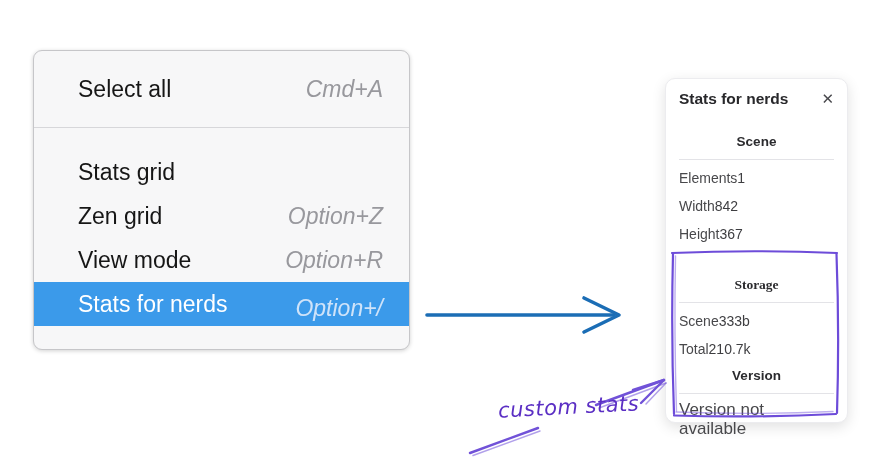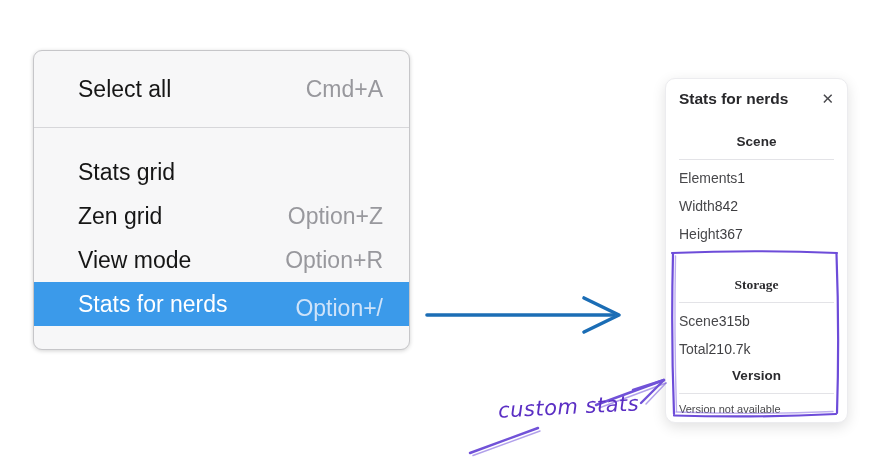--- a/index.html
+++ b/index.html
@@ -33,21 +33,21 @@
   .menu-row {
     height: 50px;
     display: flex;
     align-items: center;
     justify-content: space-between;
     padding: 0 26px 0 44px;
     cursor: default;
   }
   .menu-section-bottom .menu-row { height: 44px; }
   .menu-divider { height: 1px; background: #d7d7da; }
-  .menu-shortcut { color: #98989d; }
+  .menu-shortcut { color: #98989d; font-style: italic; }
   .menu-row.highlighted { background: #3b9aea; }
   .menu-row.highlighted .menu-label { color: #ffffff; }
   .menu-row.highlighted .menu-shortcut { color: #cfe3f9; margin-top: 8px; }
 
   
   .stats-panel {
     position: absolute;
     left: 665px;
     top: 78px;
     width: 183px;
@@ -93,21 +93,21 @@
     margin: 8px 0 4px 0;
   }
   .stat-row {
     display: flex;
     align-items: center;
     justify-content: flex-start;
     height: 28px;
   }
   .stat-label { color: #48484b; }
   .stat-value { color: #3e3e41; }
-  .version-note { margin-top: 6px; line-height: 19px; font-size: 11px; color: #48484b; }
+  .version-note { margin-top: 6px; line-height: 19px; font-size: 17px; color: #48484b; }
 
   
   .overlay {
     position: absolute;
     left: 0; top: 0;
     width: 873px;
     height: 461px;
     pointer-events: none;
   }
   .annotation-label {
@@ -175,21 +175,21 @@
     </div>
     <div class="stat-row">
       <span class="stat-label">Height</span>
       <span class="stat-value">367</span>
     </div>
 
     <div class="section-heading heading-storage">Storage</div>
     <hr class="panel-divider">
     <div class="stat-row">
       <span class="stat-label">Scene</span>
-      <span class="stat-value">315b</span>
+      <span class="stat-value">333b</span>
     </div>
     <div class="stat-row">
       <span class="stat-label">Total</span>
       <span class="stat-value">210.7k</span>
     </div>
 
     <div class="section-heading heading-version">Version</div>
     <hr class="panel-divider">
     <div class="version-note">Version not available</div>
   </div>

